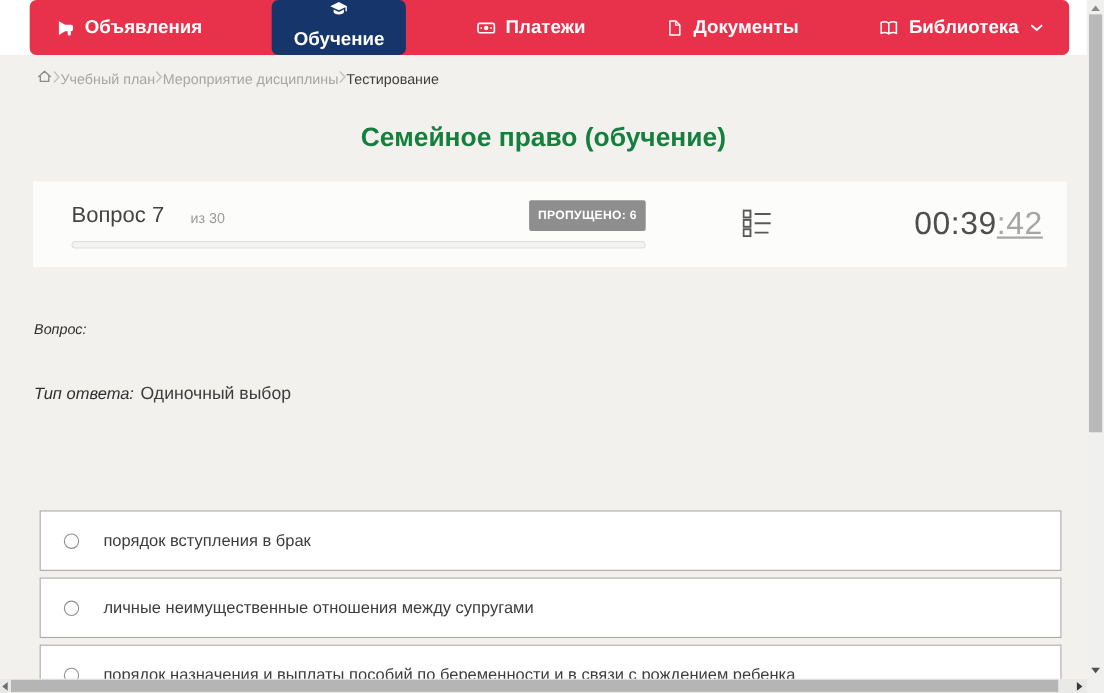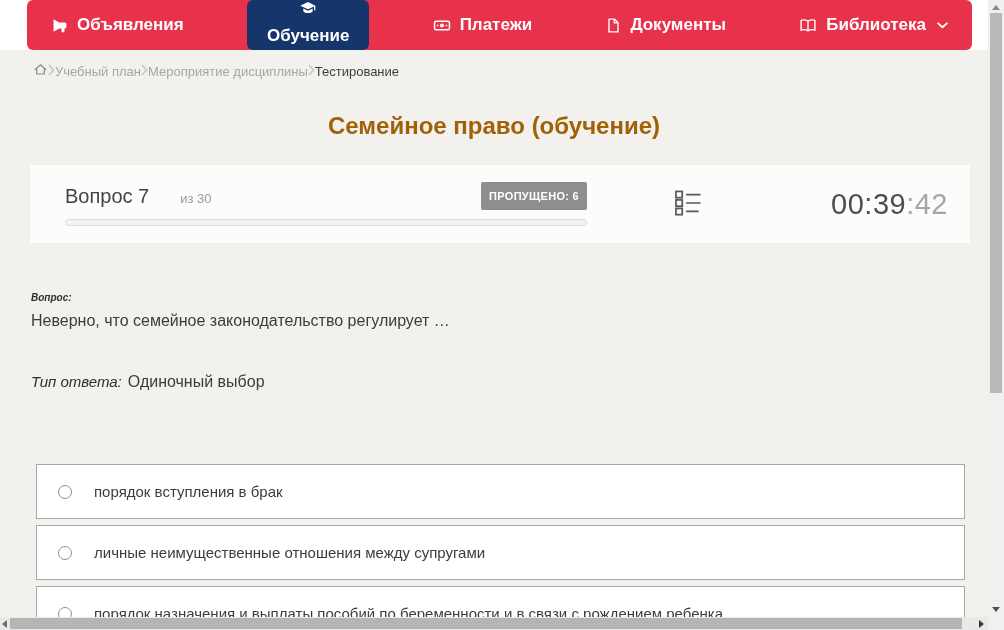--- a/index.html
+++ b/index.html
@@ -19,41 +19,41 @@
   .nav-caret { margin-left:2px; }
 
   
   .breadcrumb { position:absolute; left:33px; top:62px; display:flex; align-items:center;
                 font-size:13px; color:#a7a6a3; }
   .crumb { cursor:pointer; }
   .crumb.current { color:#3e3e3e; }
 
   
   .page-title { position:absolute; left:0; top:112px; width:988px; text-align:center;
-                color:#a16207; font-size:24px; font-weight:bold; }
+                color:#15803d; font-size:24px; font-weight:bold; }
 
   
   .panel { position:absolute; left:30px; top:165px; width:940px; height:78px; background:#fcfcfb;
            display:flex; align-items:center; padding:0 22px 0 35px; }
   .panel-left { width:522px; flex:none; }
   .panel-left-row { display:flex; align-items:center;gap:16px; }
   .q-number { font-size:20px; color:#434343; }
-  .q-count { font-size:13px; color:#9b9b9b; margin-left:15px; margin-right:auto; position:relative; top:2px; }
+  .q-count { font-size:13px; color:#9b9b9b; margin-left:8px; margin-right:auto; position:relative; top:2px; }
   .skip-badge { background:#8e8e8e; color:#fff; font-size:11px; font-weight:bold;
                 padding:8px 8px; border-radius:2px; letter-spacing:.3px; white-space:nowrap; }
   .progress-track { margin-top:9px; width:100%; height:7px; background:#f3f3f1;
                     border:1px solid #dedddb; border-radius:4px; overflow:hidden; }
   .progress-fill { height:100%; width:0; background:#e8324c; }
   .qlist-btn { margin-left:88px; flex:none; cursor:pointer; background:none; border:none; padding:0; }
   .timer { margin-left:auto; font-size:29px; color:#4e4e4e; letter-spacing:.5px; white-space:nowrap; }
-  .timer-sec { color:#a6a6a6; }
+  .timer-sec { color:#a6a6a6;text-decoration:underline; }
 
   
   .question-area { position:absolute; left:31px; top:292px; width:920px; }
-  .q-label { font-size:10px; font-weight:bold; font-style:italic; color:#2f2f2f; }
+  .q-label { font-size:13px; font-weight:normal; font-style:italic; color:#2f2f2f; }
   .q-text { margin-top:9px; font-size:16px; color:#3c3c3c; }
   .q-type-row { margin-top:43px; font-size:16px; color:#3c3c3c; }
   .q-type-label { font-size:15px; font-weight:normal; font-style:italic; color:#2f2f2f; margin-right:6px; }
 
   
   .options { position:absolute; left:36px; top:464px; width:929px; display:flex;
              flex-direction:column; gap:6px; }
   .option { background:#fff; border:1px solid #a9a8a6; height:55px; display:flex;
             align-items:center; padding:0 18px 0 21px; gap:22px; cursor:pointer; }
   .radio { width:14px; height:14px; border:1px solid #8f8f8f; border-radius:50%;
@@ -188,21 +188,20 @@
         </svg>
       </span>
     </button>
     <div class="timer">
       <span>00:39</span><span class="timer-sec">:42</span>
     </div>
   </div>
 
   <div class="question-area">
     <div class="q-label">Вопрос:</div>
-    <div class="q-text">Неверно, что семейное законодательство регулирует …</div>
     <div class="q-type-row">
       <span class="q-type-label">Тип ответа:</span><span>Одиночный выбор</span>
     </div>
   </div>
 
   <div class="options">
     <div class="option">
       <span class="radio"></span>
       <span class="option-label">порядок вступления в брак</span>
     </div>

